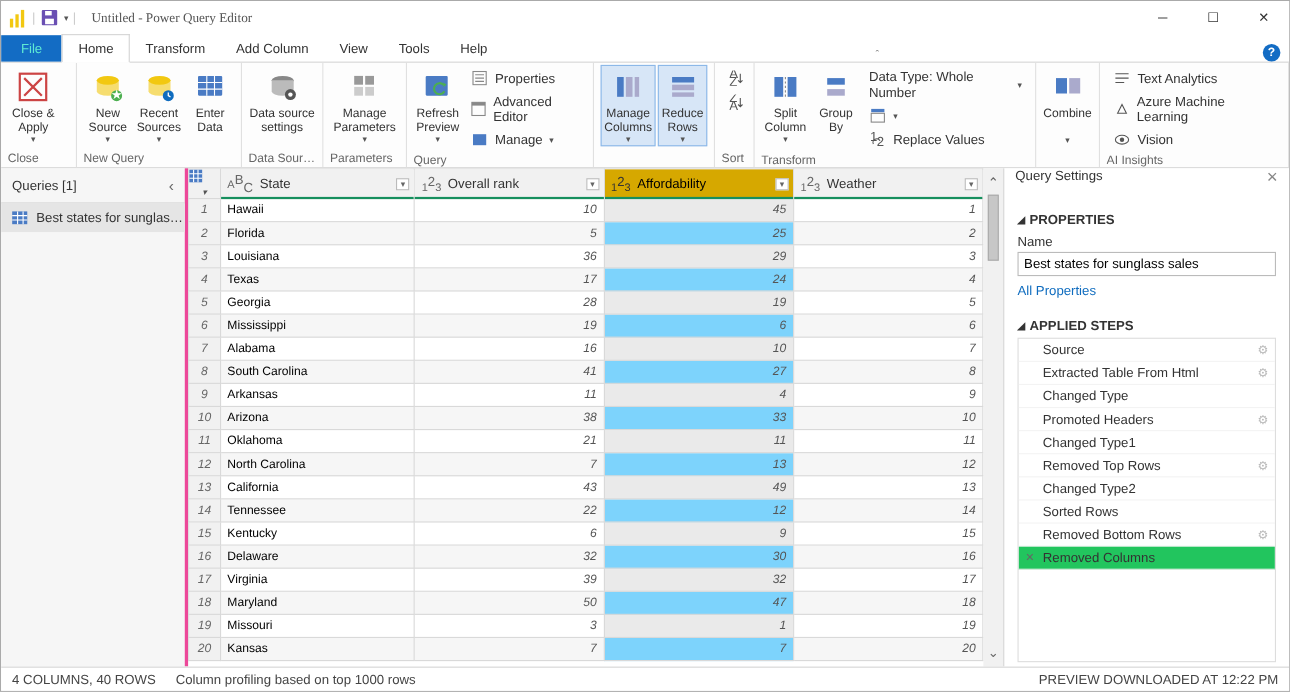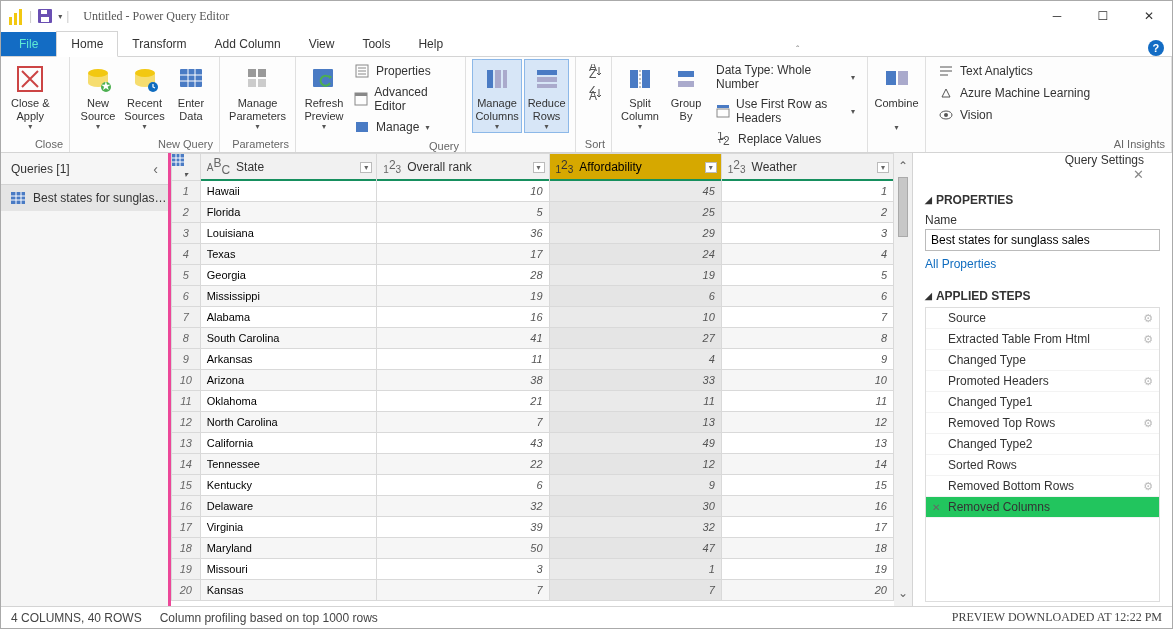--- a/index.html
+++ b/index.html
@@ -16,21 +16,21 @@
 .pb-logo .b2 { left:5px; height:12px; }
 .pb-logo .b3 { left:10px; height:16px; }
 .tabs { height:26px; display:flex; align-items:flex-end; border-bottom:1px solid #d4d4d4; background:#fff; position:relative; }
 .tab { padding:5px 14px; color:#333; cursor:pointer; }
 .tab.file { background:#136cc4; color:#5eead4; padding:5px 18px; }
 .tab.active { background:#fff; border:1px solid #d4d4d4; border-bottom:1px solid #fff; margin-bottom:-1px; }
 .tabs .help-circle { margin-left:auto; margin-right:8px; width:16px; height:16px; border-radius:50%; background:#136cc4; color:#fff; display:flex; align-items:center; justify-content:center; font-size:11px; font-weight:bold; }
 .ribbon { height:96px; display:flex; border-bottom:1px solid #d4d4d4; background:#fdfdfd; }
 .group { display:flex; flex-direction:column; border-right:1px solid #e0e0e0; padding:2px 6px 0 6px; }
 .group .buttons { flex:1; display:flex; align-items:flex-start; gap:2px; }
-.group .label { text-align:right; color:#666; font-size:11px; padding:1px 0 2px 0; white-space:nowrap; overflow:hidden; text-overflow:ellipsis; }
+.group .label { text-align:left; color:#666; font-size:11px; padding:1px 0 2px 0; white-space:nowrap; overflow:hidden; text-overflow:ellipsis; }
 .bigbtn { display:flex; flex-direction:column; align-items:center; justify-content:flex-start; padding:4px 4px 2px 4px; min-width:44px; text-align:center; cursor:pointer; line-height:1.15; }
 .bigbtn .ico { width:32px; height:32px; display:flex; align-items:center; justify-content:center; margin-bottom:2px; }
 .bigbtn .lbl { font-size:11px; color:#333; }
 .bigbtn.sel { background:#d7e6f7; border:1px solid #8cb8e8; padding:3px 3px 1px 3px; }
 .caret { font-size:8px; color:#555; }
 .smallbtns { display:flex; flex-direction:column; gap:2px; padding:2px 2px; }
 .smallbtn { display:flex; align-items:center; gap:6px; padding:2px 4px; cursor:pointer; font-size:11px; color:#333; }
 .smallbtn .ico-s { width:16px; height:16px; display:flex; align-items:center; justify-content:center; }
 .body { flex:1; display:flex; min-height:0; }
 .queries { width:170px; border-right:3px solid #ec4899; background:#f6f6f6; display:flex; flex-direction:column; }
@@ -44,38 +44,38 @@
 th { background:#f1f1f1; text-align:left; font-weight:normal; color:#333; position:relative; }
 th.sel { background:#d6a800; color:#000; }
 th .colhdr { display:flex; align-items:center; height:100%; padding:0 4px; gap:4px; }
 th .type-badge { font-size:10px; color:#666; padding:0 2px; }
 th .filter { margin-left:auto; font-size:8px; color:#666; border:1px solid #bbb; padding:0 3px; background:#fff; }
 th.rownum-h, td.rownum { width:26px; text-align:center; background:#f1f1f1; color:#666; font-style:italic; }
 td.text { padding:0 6px; color:#000; }
 td.num { text-align:right; padding:0 6px; color:#555; font-style:italic; }
 td.sel-col { background:#eaeaea; }
 tr.even td.text, tr.even td.num { background:#f6f6f6; }
-tr.even td.sel-col { background:#e5e5e5; }
+tr.even td.sel-col { background:#7dd3fc; }
 .col-state { width:160px; } .col-rank { width:156px; } .col-aff { width:156px; } .col-wx { width:156px; }
 .green-underline { position:absolute; left:0; right:0; bottom:-1px; height:2px; background:#168f5e; }
 .vscroll { width:18px; background:#f1f1f1; display:flex; flex-direction:column; align-items:center; justify-content:space-between; padding:6px 0; color:#666; }
 .settings { width:260px; border-left:1px solid #d4d4d4; background:#fff; display:flex; flex-direction:column; }
-.settings .hdr { height:32px; display:flex; align-items:flex-end; padding:0 28px; color:#333;flex-direction:column; }
+.settings .hdr { height:32px; display:flex; align-items:flex-start; padding:0 10px; color:#333; }
 .settings .hdr .close { margin-left:auto; color:#888; font-size:13px; }
 .section { padding:4px 12px; }
 .section .shead { display:flex; align-items:center; gap:4px; font-weight:bold; color:#333; padding:4px 0; }
 .section input[type=text] { width:100%; border:1px solid #bbb; padding:3px 5px; font-size:12px; }
 .link { color:#0f6cbf; padding:6px 0; display:inline-block; cursor:pointer; }
 .steps { border:1px solid #ddd; background:#fff; }
 .step { display:flex; align-items:center; padding:3px 6px 3px 22px; color:#333; border-bottom:1px solid #f3f3f3; position:relative; }
 .step .gear { margin-left:auto; color:#bbb; font-size:11px; }
 .step.sel { background:#22c55e; }
 .step.sel::before { content:"✕"; position:absolute; left:6px; color:#666; font-size:10px; }
 .status { height:22px; border-top:1px solid #d4d4d4; background:#fff; display:flex; align-items:center; padding:0 10px; color:#444; font-size:11px; }
-.status .right { margin-left:auto;font-family:Liberation Serif, serif; }
+.status .right { margin-left:auto; }
 svg { display:block; }
 </style>
 </head>
 <body>
 
 <div class="titlebar">
   <div class="qat">
     <span class="iconbox">
         <span class="pb-logo">
           <span class="bar b1"></span>
@@ -170,20 +170,37 @@
               <line x1="18" y1="4" x2="18" y2="22" stroke="#fff"></line>
             </svg>
           </span>
           <span class="lbl" style="white-space:pre">Enter
 Data</span>
         </div>
     </div>
     <div class="label">New Query</div>
   </div>
 
+  <div class="group" style="width:74px">
+    <div class="buttons">
+        <div class="bigbtn">
+          <span class="ico">
+            <svg width="28" height="28">
+              <ellipse cx="14" cy="8" rx="10" ry="4" fill="#888"></ellipse>
+              <path d="M4 8 v10 a10 4 0 0 0 20 0 v-10" fill="#bbb"></path>
+              <circle cx="21" cy="21" r="5" fill="#555"></circle>
+              <circle cx="21" cy="21" r="2" fill="#fff"></circle>
+            </svg>
+          </span>
+          <span class="lbl" style="white-space:pre">Data source
+settings</span>
+        </div>
+      </div>
+    <div class="label">Data Sourc…</div>
+  </div>
 
   <div class="group" style="width:76px">
     <div class="buttons">
         <div class="bigbtn">
           <span class="ico">
             <svg width="28" height="28">
               <rect x="4" y="4" width="8" height="8" fill="#999"></rect>
               <rect x="14" y="4" width="8" height="8" fill="#999"></rect>
               <rect x="4" y="14" width="8" height="8" fill="#ccc"></rect>
               <rect x="14" y="14" width="8" height="8" fill="#ccc"></rect>
@@ -331,21 +348,20 @@
             <span>Data Type: Whole Number</span>
             <span class="caret">▾</span>
           </div>
         <div class="smallbtn">
             <span class="ico-s">
               <svg width="14" height="14">
                 <rect x="1" y="1" width="12" height="3" fill="#4a7bc4"></rect>
                 <rect x="1" y="5" width="12" height="8" fill="none" stroke="#888"></rect>
               </svg>
             </span>
-            <span>Use First Row as Headers</span>
             <span class="caret">▾</span>
           </div>
         <div class="smallbtn">
             <span class="ico-s">
               <svg width="14" height="14">
                 <text x="0" y="8" font-size="7" fill="#555">1</text>
                 <text x="6" y="13" font-size="7" fill="#555">2</text>
                 <path d="M3 11 a3 3 0 0 1 6 -3" stroke="#555" fill="none"></path>
               </svg>
             </span>

